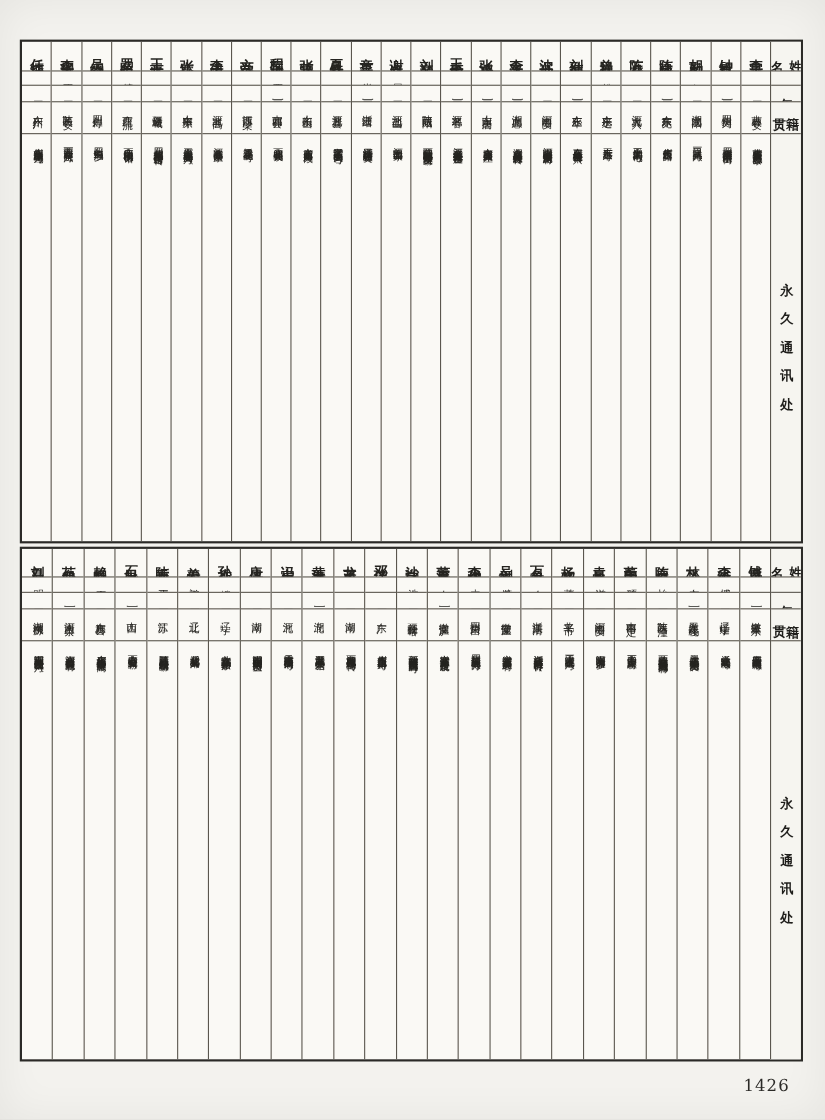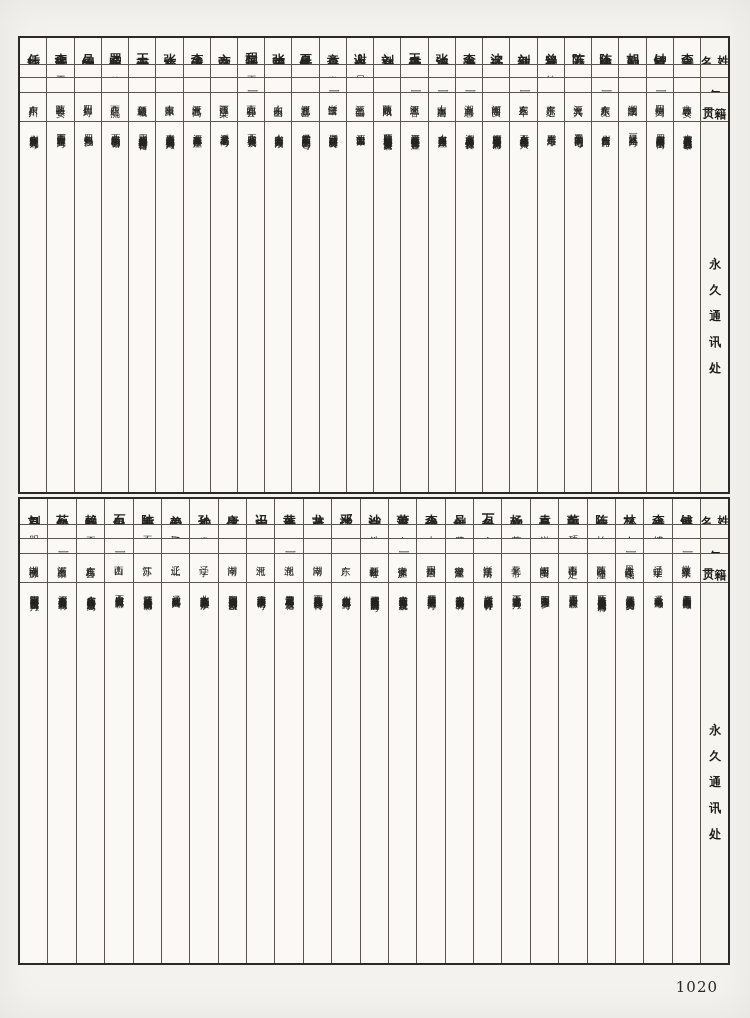--- a/index.html
+++ b/index.html
@@ -935,14 +935,14 @@
         </div>
         <div class="cell native">
           <span>湖南桃源</span>
         </div>
         <div class="cell address">
           <span>湖南耒阳南门外松茂发堂一四八号</span>
         </div>
       </div>
     </div>
 
-  <div class="page-number">1020</div>
+  <div class="page-number">1426</div>
 </div>
 
 </body></html>

